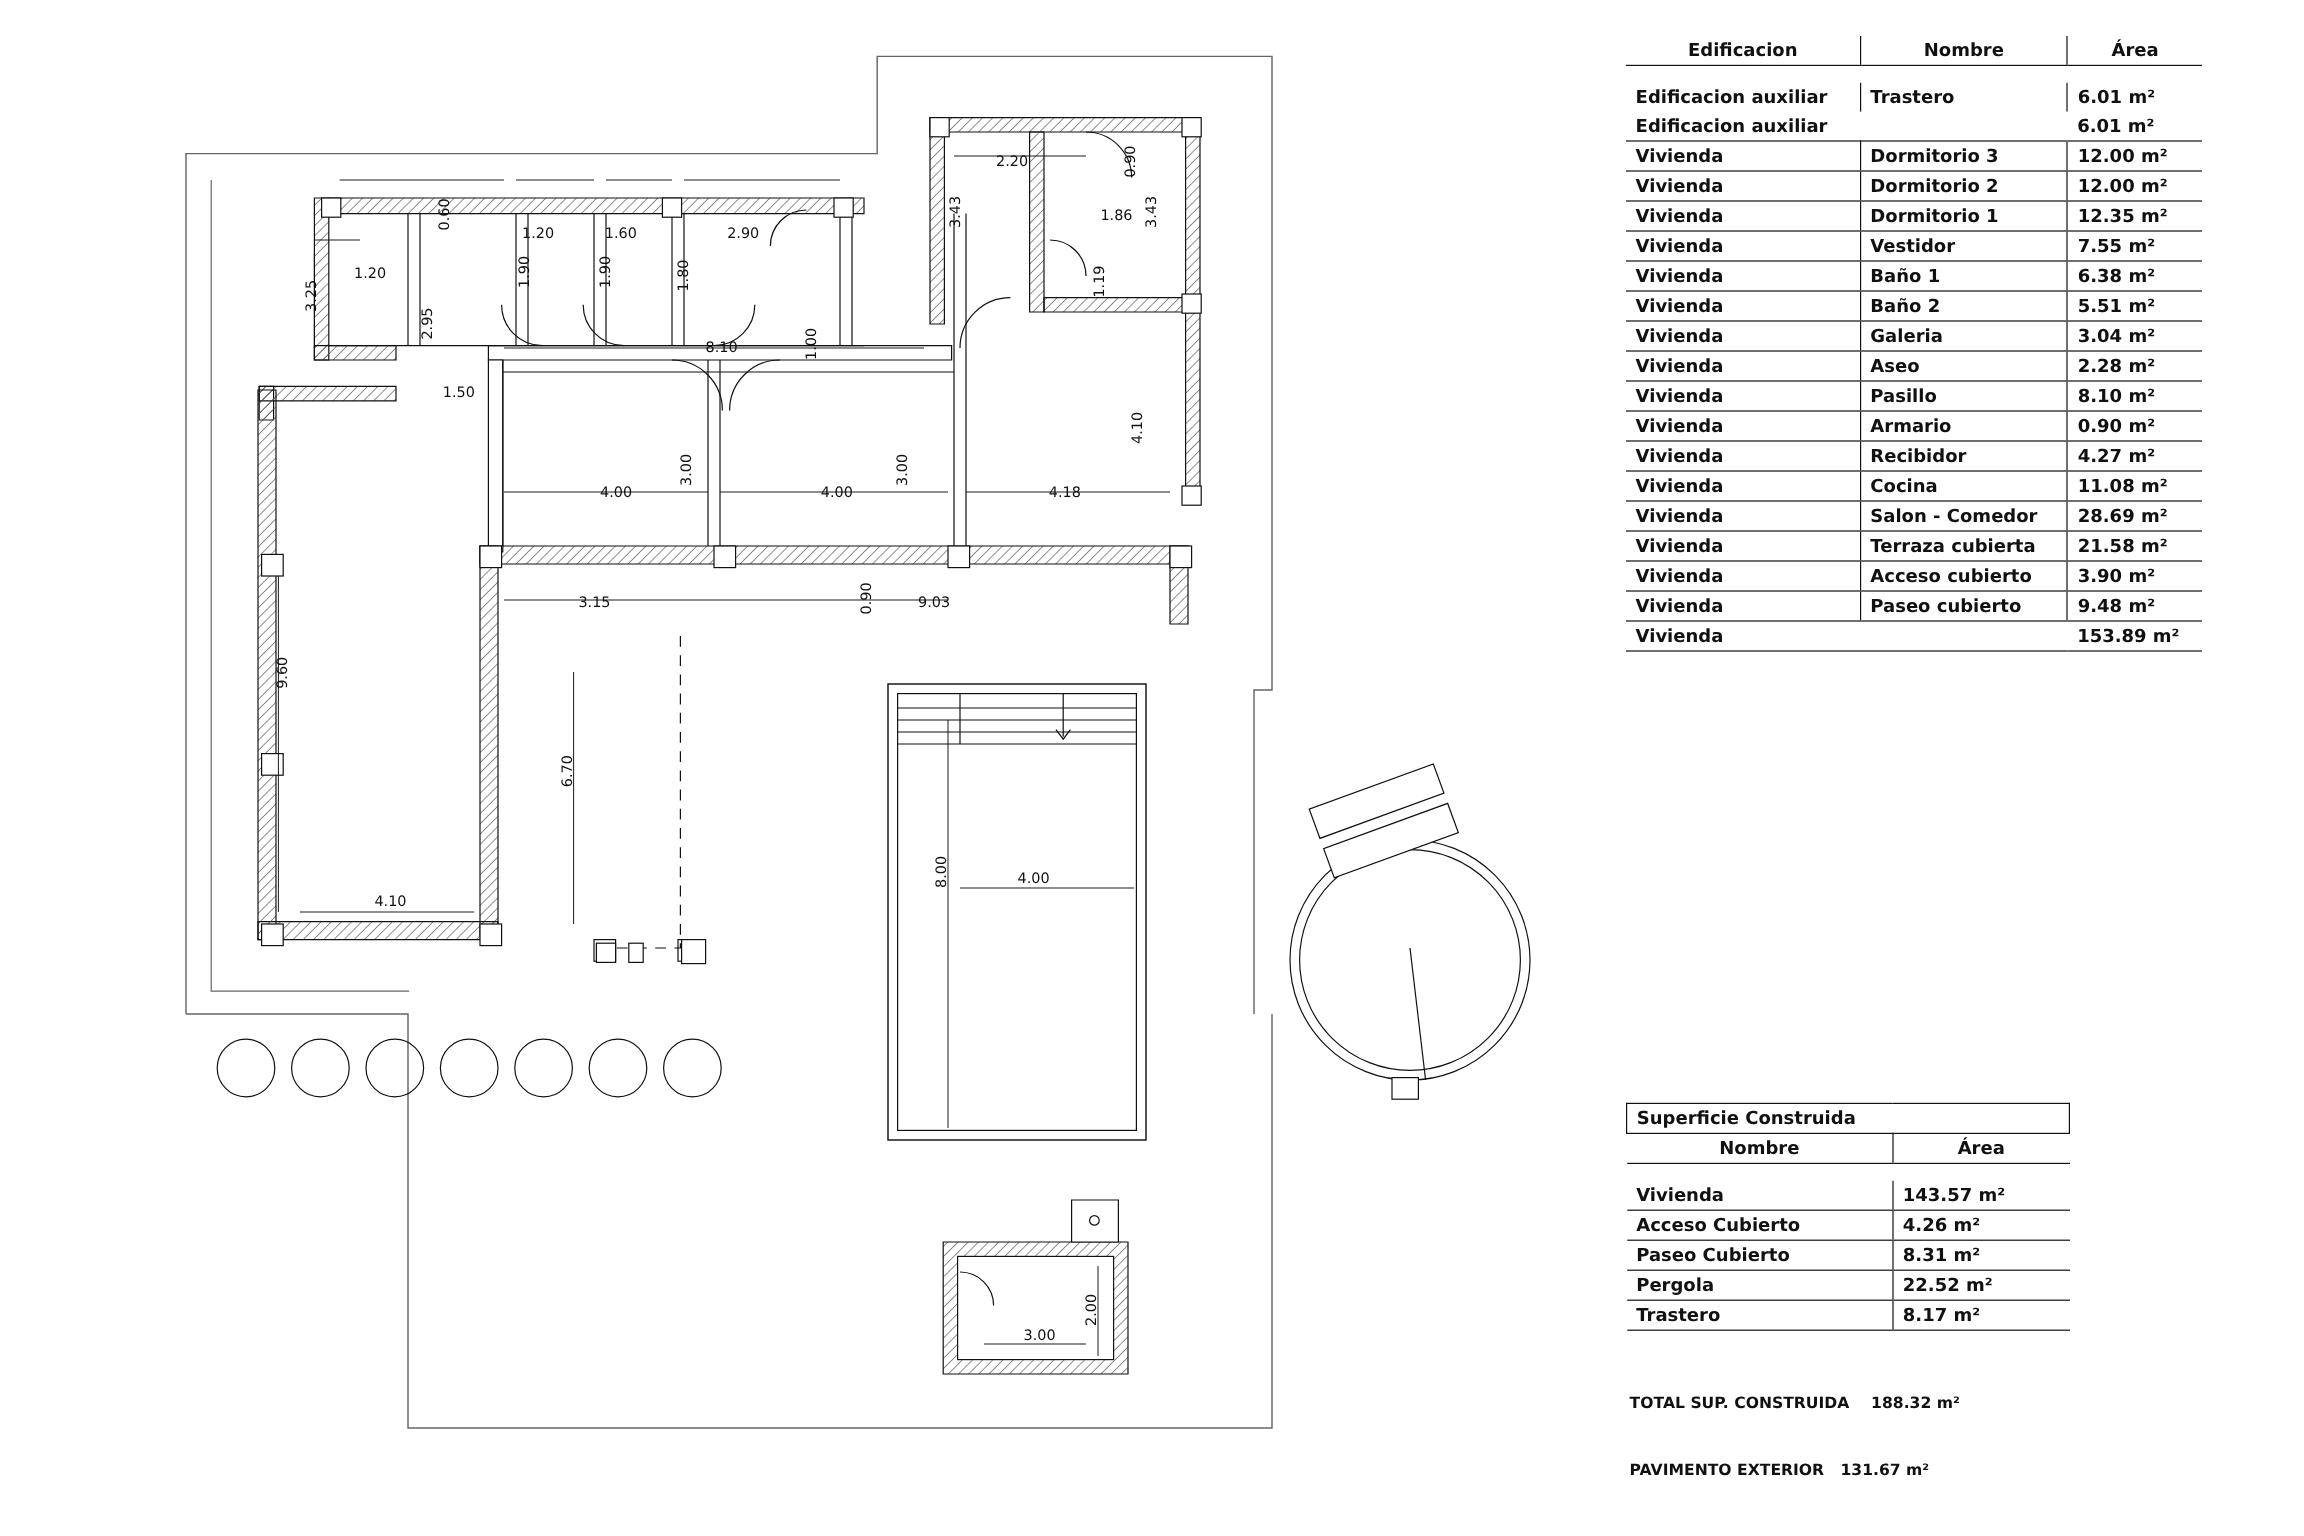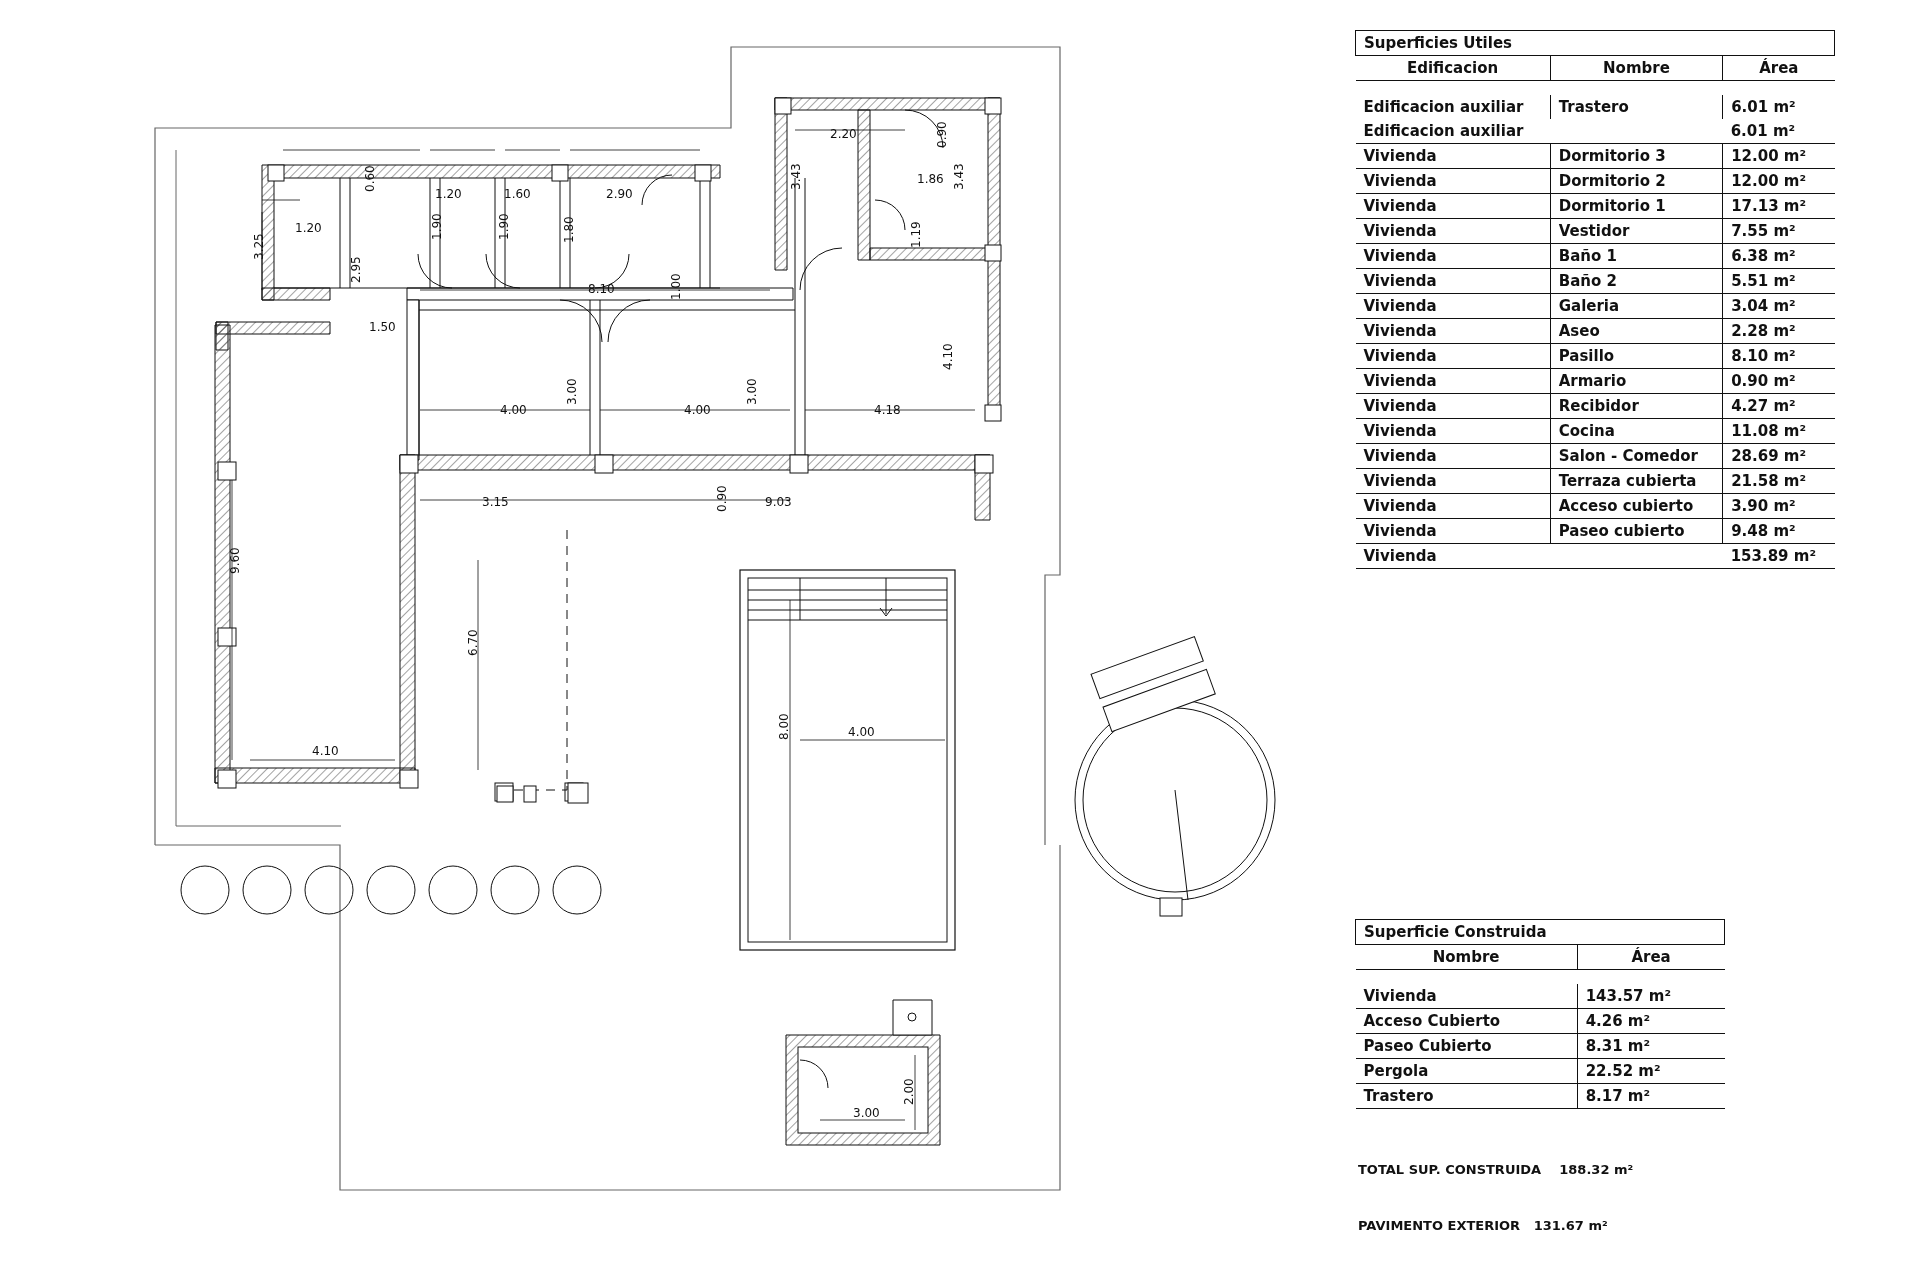--- a/index.html
+++ b/index.html
@@ -228,23 +228,20 @@
     <text x="788" y="740" transform="rotate(-90 788 740)">8.00</text>
     <text x="848" y="736">4.00</text>
     <text x="853" y="1117">3.00</text>
     <text x="913" y="1105" transform="rotate(-90 913 1105)">2.00</text>
   </g>
 </svg>
 </div>
 
 <table class="tbl" id="sup-utiles">
   <tbody>
-      <tr>
-    <td class="title-cell boxed" colspan="3">Superficies Utiles</td>
-  </tr>
   <tr class="hdr-row">
     <td>Edificacion</td>
     <td class="vline">Nombre</td>
     <td class="vline area-col">Área</td>
   </tr>
   <tr style="height:14px">
         <td colspan="3" style="border:0"></td>
       </tr>
 
   <tr>
@@ -263,21 +260,21 @@
     <td class="vline area-col">12.00 m²</td>
   </tr>
   <tr class="rule">
     <td>Vivienda</td>
     <td class="vline">Dormitorio 2</td>
     <td class="vline area-col">12.00 m²</td>
   </tr>
   <tr class="rule">
     <td>Vivienda</td>
     <td class="vline">Dormitorio 1</td>
-    <td class="vline area-col">17.13 m²</td>
+    <td class="vline area-col">12.35 m²</td>
   </tr>
   <tr class="rule">
     <td>Vivienda</td>
     <td class="vline">Vestidor</td>
     <td class="vline area-col">7.55 m²</td>
   </tr>
   <tr class="rule">
     <td>Vivienda</td>
     <td class="vline">Baño 1</td>
     <td class="vline area-col">6.38 m²</td>

